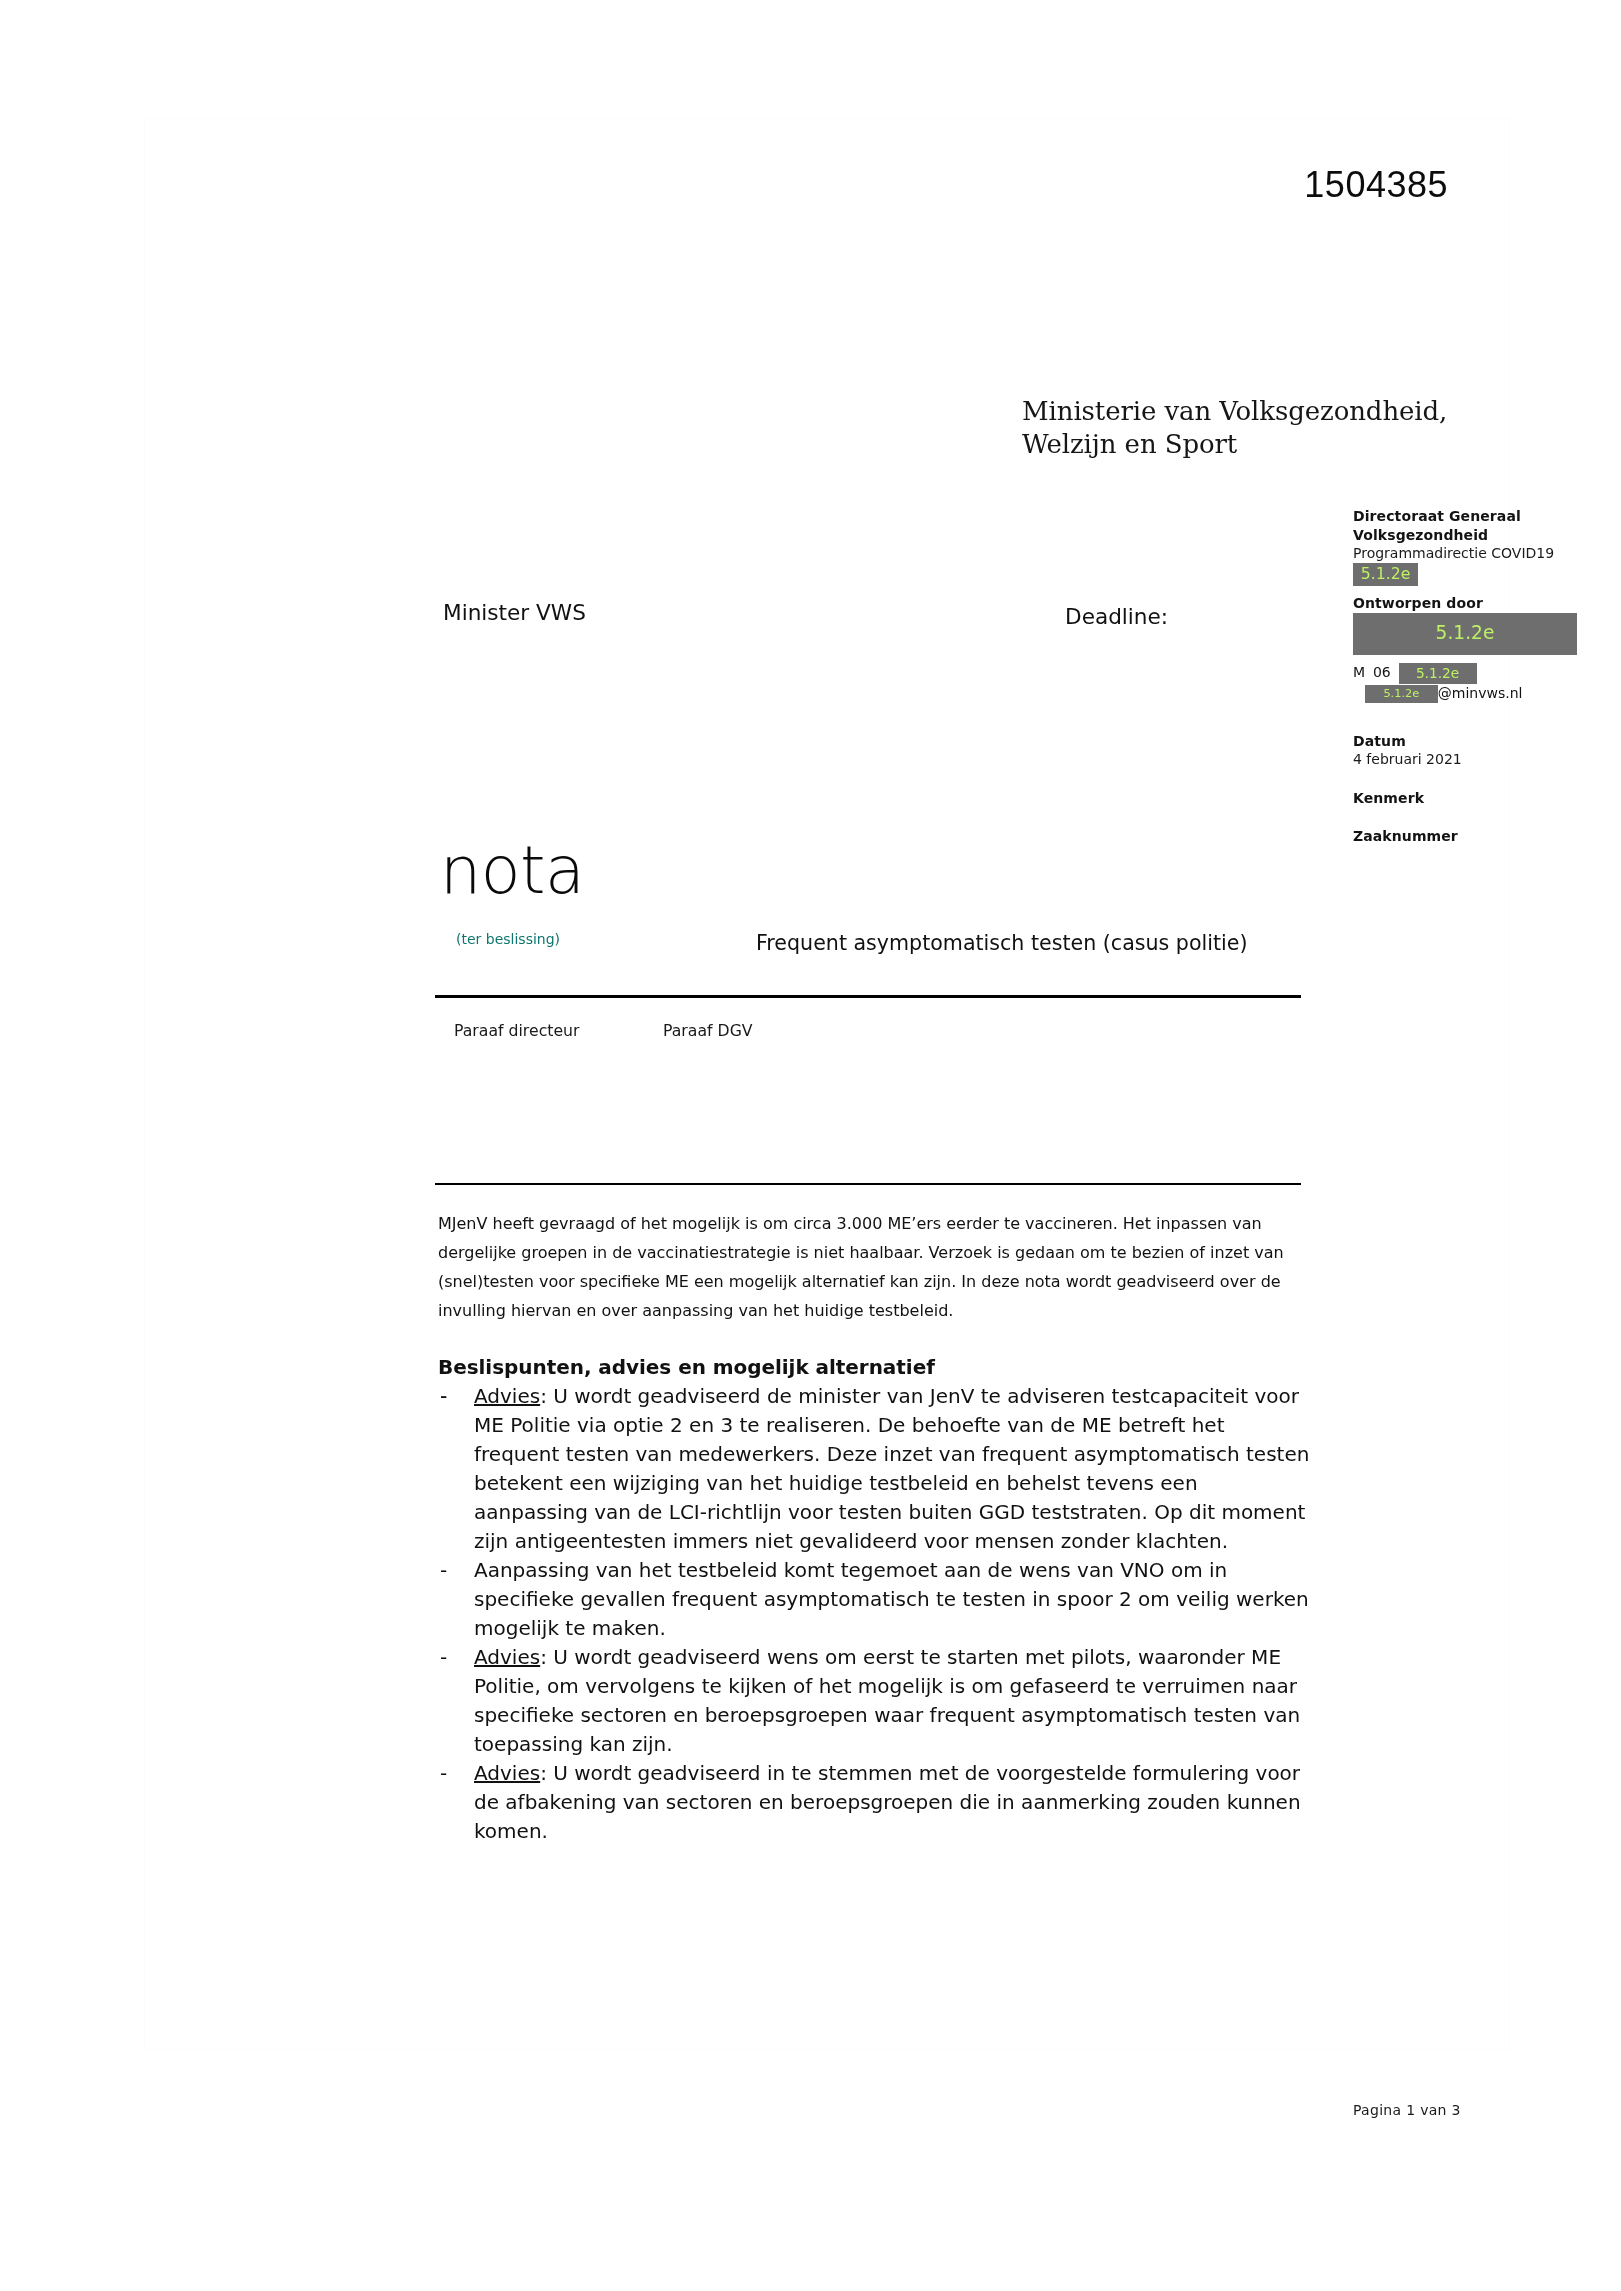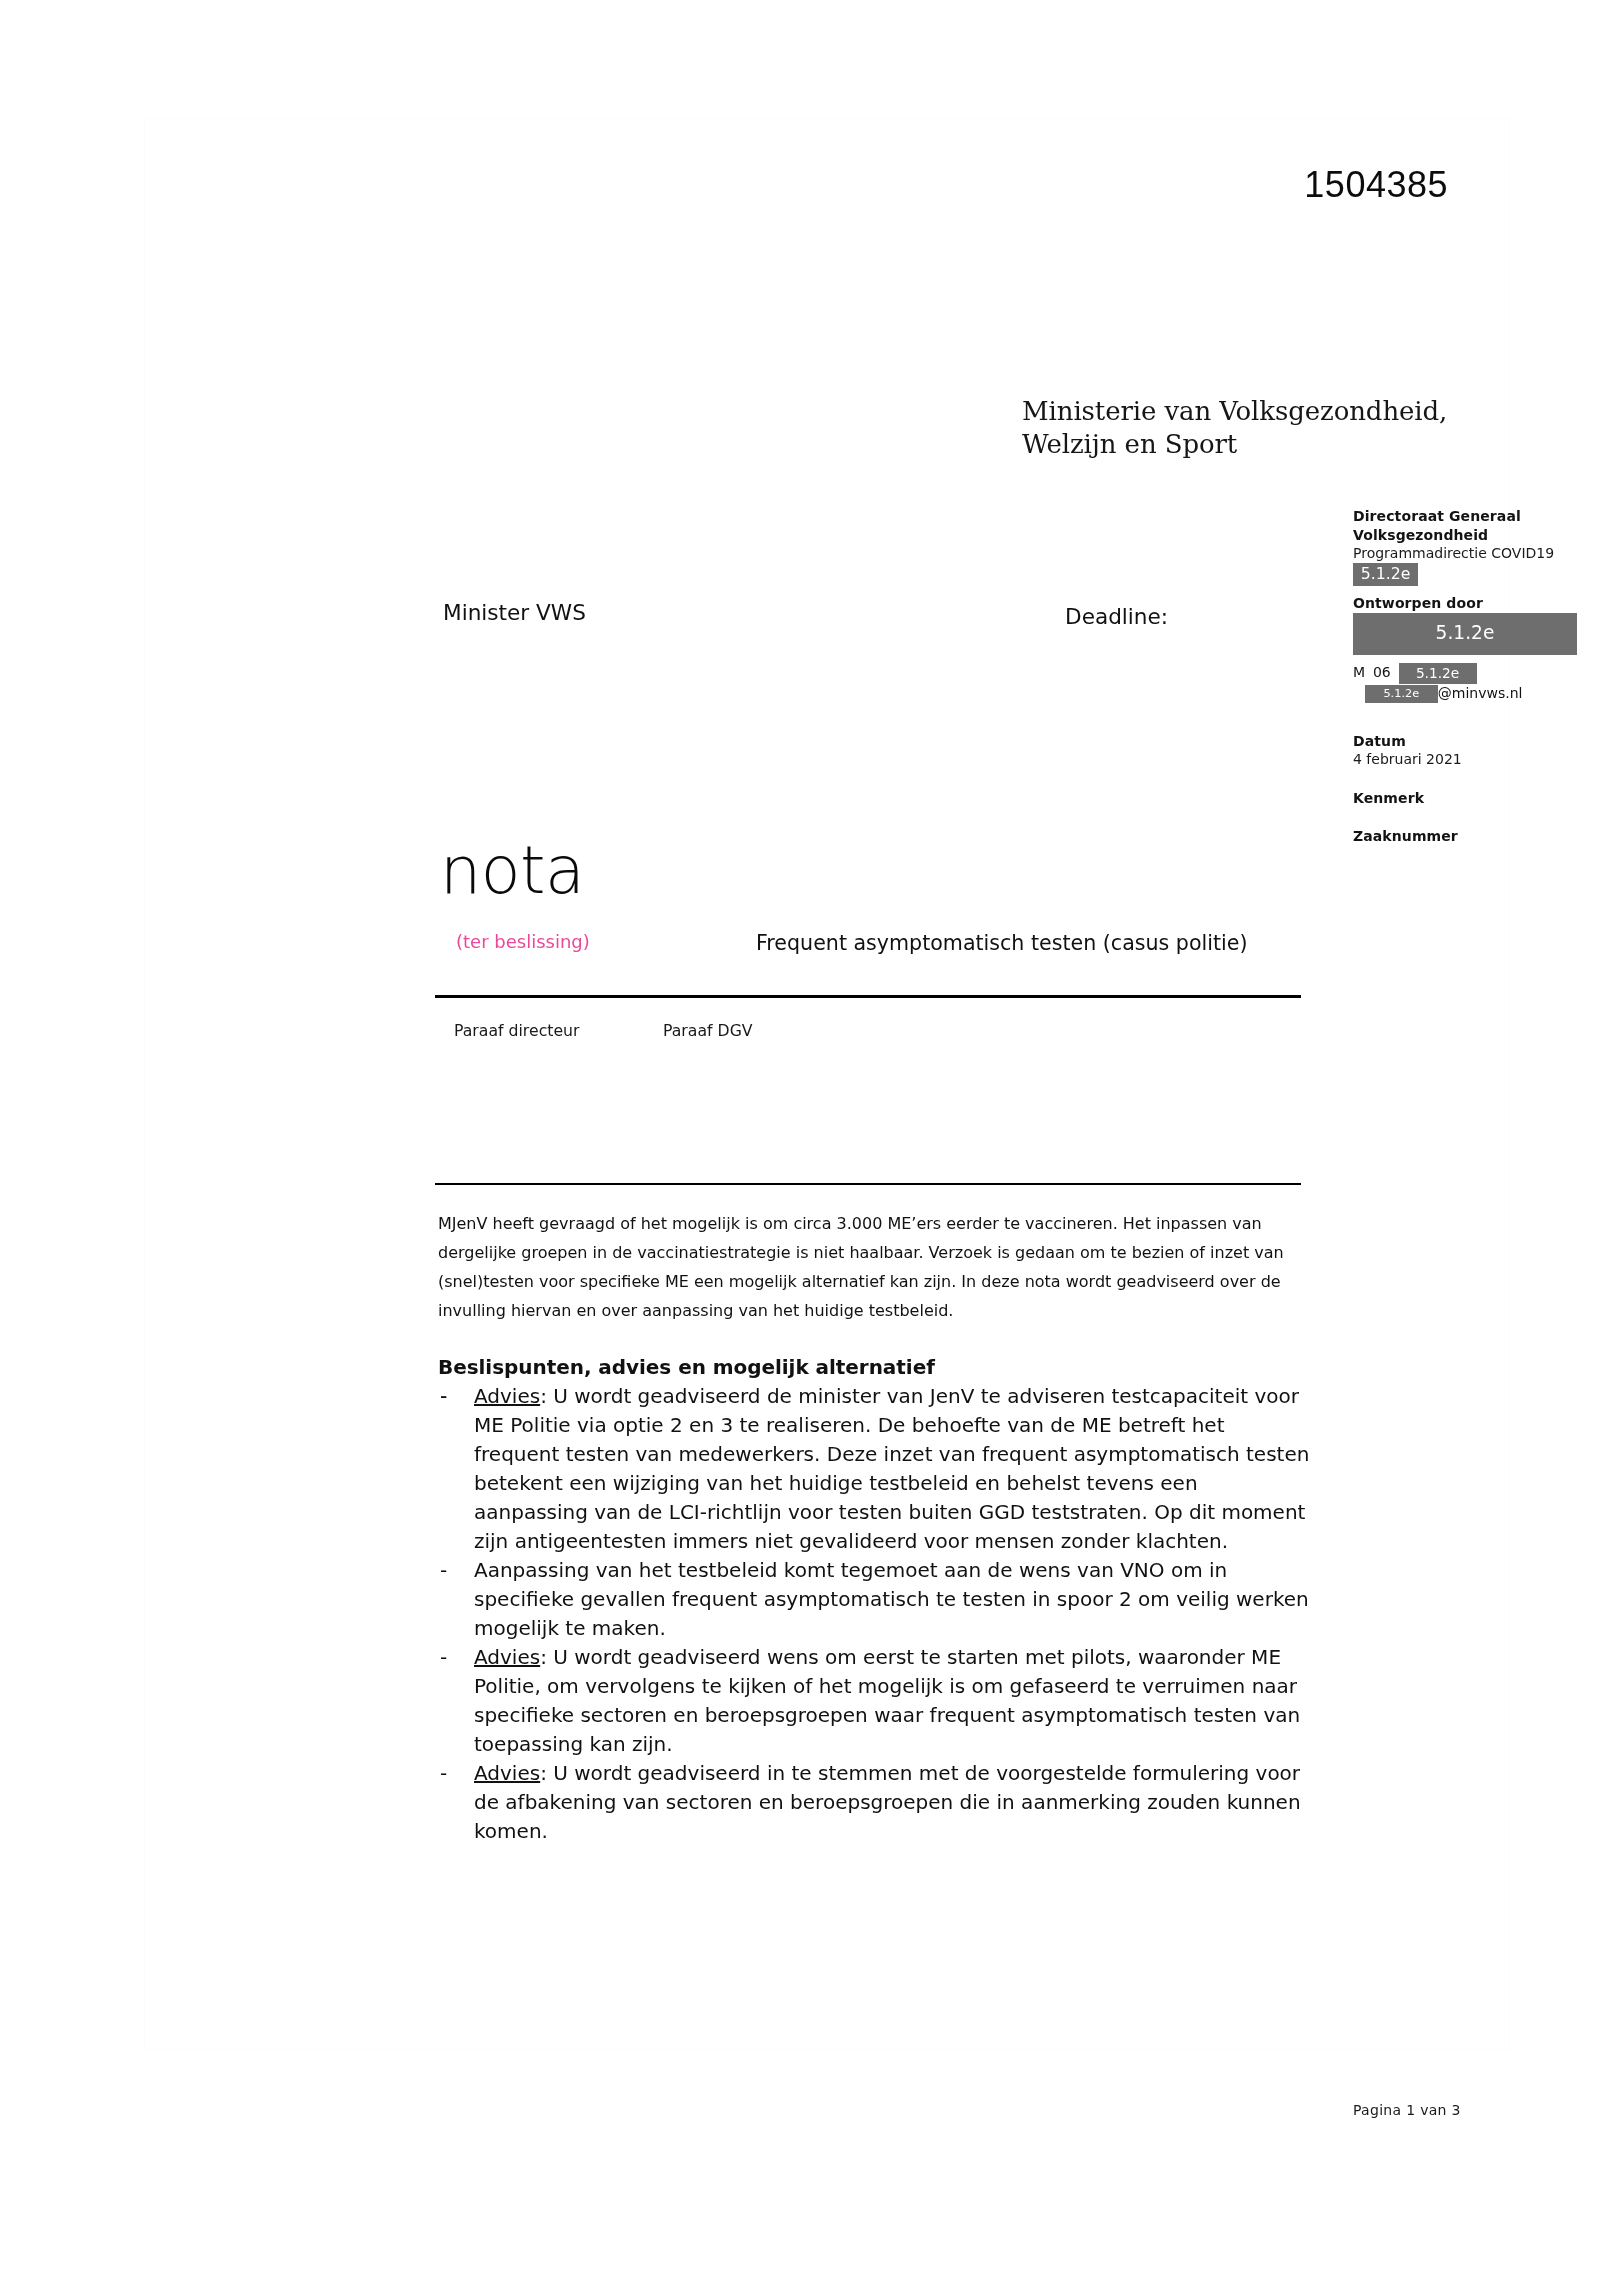--- a/index.html
+++ b/index.html
@@ -90,21 +90,21 @@
     line-height: 18.6px;
     color: #1a1a1a;
   }
   .meta .gap-sm { height: 7.8px; }
   .meta .gap-md { height: 19.6px; }
   .meta .gap-lg { height: 29px; }
 
   .redact {
     display: inline-block;
     background: #6e6e6e;
-    color: #ffffff;
+    color: #bef264;
     font-family: "DejaVu Sans", sans-serif;
     text-align: center;
     vertical-align: middle;
   }
   .redact.r-small {
     font-size: 15.7px;
     padding: 2px 7.8px 2.9px 7.8px;
     line-height: 18.6px;
   }
   .redact.r-wide {
@@ -153,22 +153,22 @@
     font-size: 65px;
     line-height: 69px;
     color: #0a0a0a;
     letter-spacing: -0.5px;
   }
   .nota-sub {
     position: absolute;
     left: 311px;
     top: 812px;
     font-family: "DejaVu Sans", sans-serif;
-    font-size: 18px;
-    color: #ec4899;
+    font-size: 14px;
+    color: #0f766e;
   }
   .nota-subject {
     position: absolute;
     left: 611px;
     top: 812px;
     font-family: "DejaVu Sans", sans-serif;
     font-size: 20.6px;
     color: #111111;
   }
 

